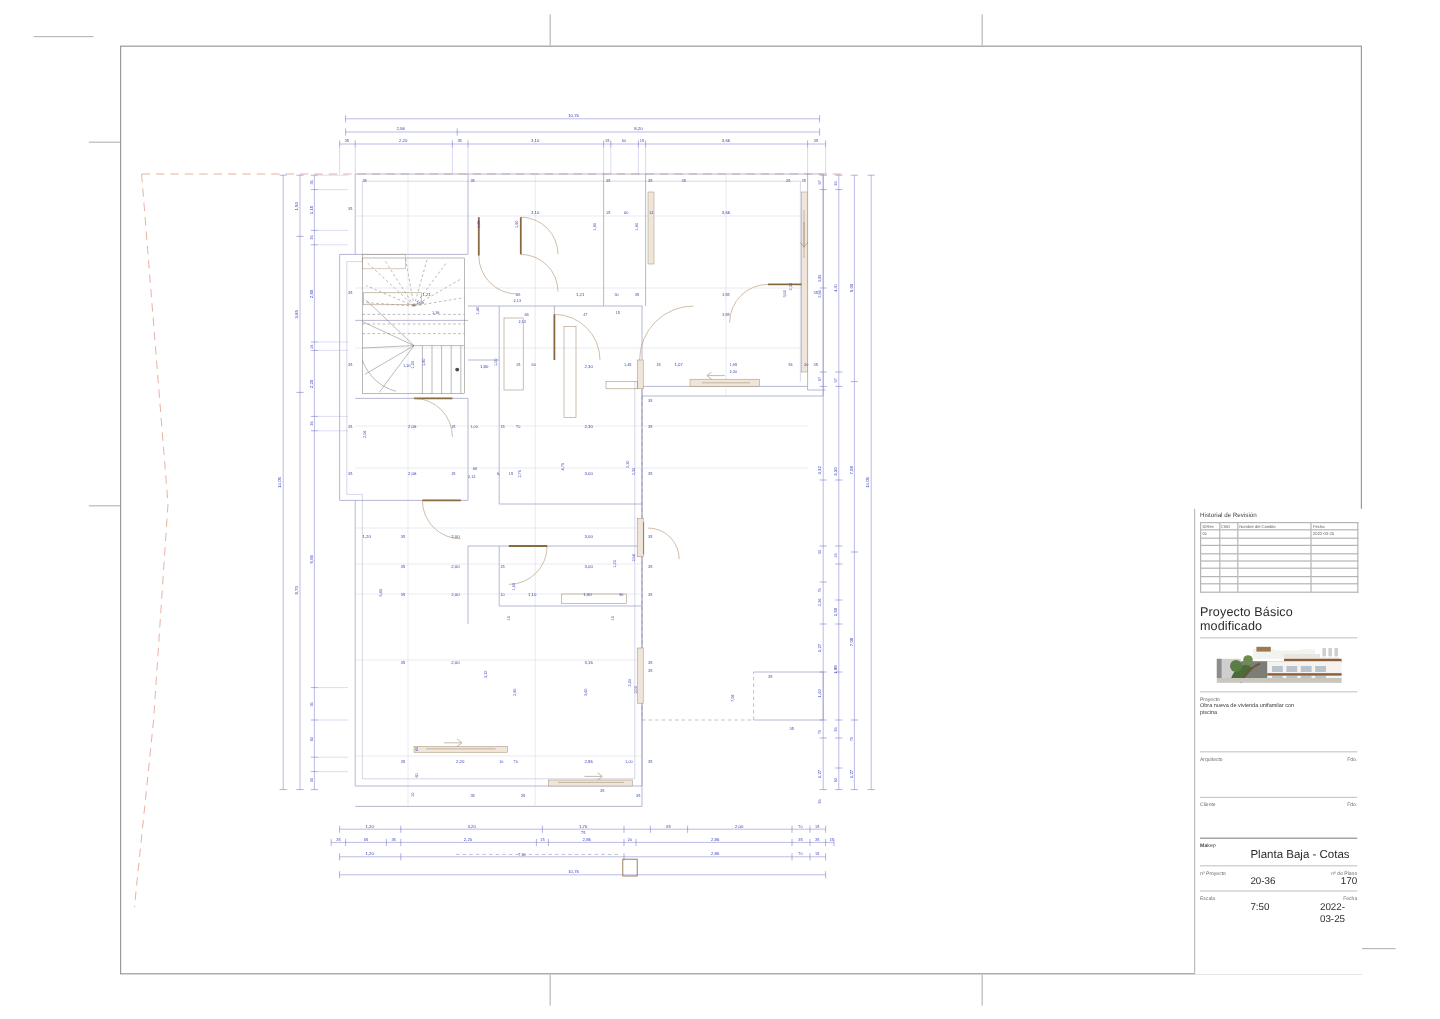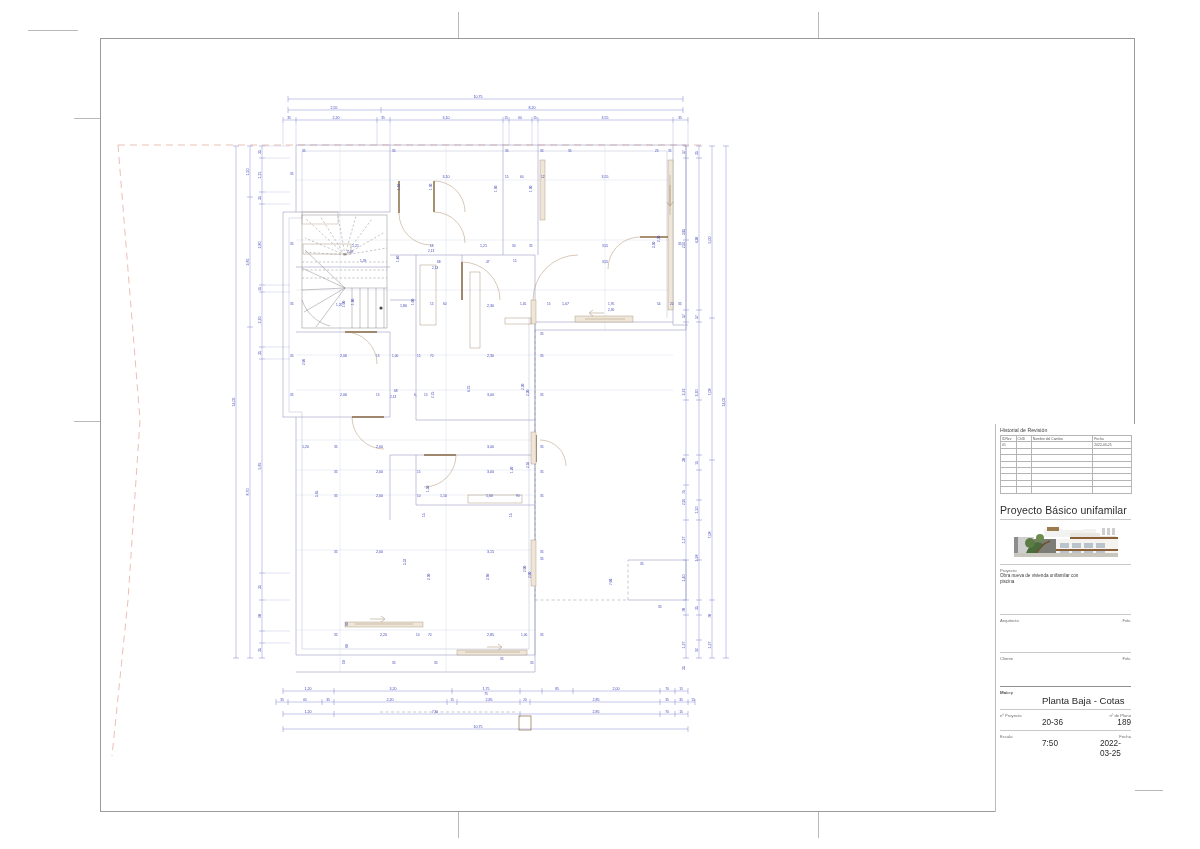--- a/index.html
+++ b/index.html
@@ -716,21 +716,21 @@
           <tr>
             <td class="c1"></td>
             <td class="c2"></td>
             <td class="c3"></td>
             <td class="c4 right"></td>
           </tr>
         </tbody>
     </table>
 
     <div style="height:10px"></div>
-    <div class="proj-title">Proyecto Básico unifamilar</div>
+    <div class="proj-title">Proyecto Básico modificado</div>
     <div class="tb-rule"></div>
 
     <div id="thumb">
       <svg id="thumbsvg" width="132" height="38" viewBox="0 0 132 38" xmlns="http://www.w3.org/2000/svg">
         <rect x="0" y="0" width="132" height="38" fill="#ffffff"></rect>
         <rect x="14" y="14" width="20" height="16" fill="#cfcfcf"></rect>
         <rect x="14" y="14" width="4" height="16" fill="#8c8c8c"></rect>
         <rect x="34" y="16" width="36" height="16" fill="#7d7d78"></rect>
         <rect x="44" y="6" width="52" height="8" fill="#f2f2f0"></rect>
         <rect x="47" y="4" width="12" height="4" fill="#9c7a4e"></rect>
@@ -785,21 +785,21 @@
 
     <div class="maker"><b>Ma</b><span>kep</span></div>
     <div class="tb-val big">Planta Baja - Cotas</div>
     <div class="tb-rule"></div>
     <div class="tb-row">
       <span class="tb-label">nº Proyecto</span>
       <span class="tb-label">nº de Plano</span>
     </div>
     <div class="tb-row">
       <span class="tb-val">20-36</span>
-      <span class="tb-val">189</span>
+      <span class="tb-val">170</span>
     </div>
     <div class="tb-rule"></div>
     <div class="tb-row">
       <span class="tb-label">Escala</span>
       <span class="tb-label">Fecha</span>
     </div>
     <div class="tb-row">
       <span class="tb-val">7:50</span>
       <span class="tb-val">2022-03-25</span>
     </div>

